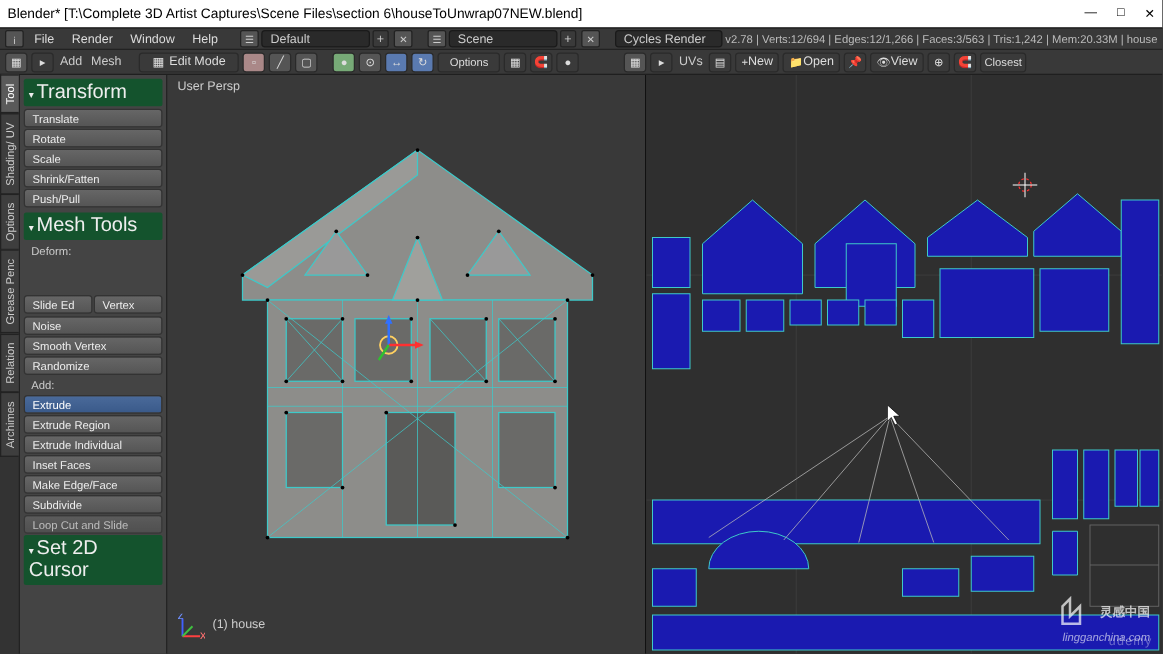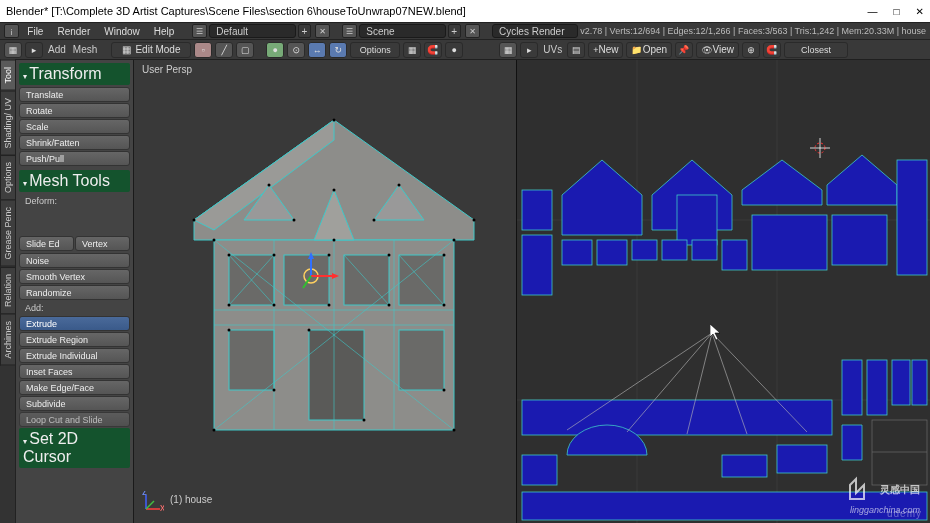--- a/index.html
+++ b/index.html
@@ -108,21 +108,21 @@
   <div class="btn ic">▦</div>
   <div class="btn ic dark">▸</div>
   <span class="lbl">UVs</span>
   <div class="btn ic dark">▤</div>
   <div class="btn dark">+ <span>New</span></div>
   <div class="btn dark">📁 <span>Open</span></div>
   <div class="btn ic dark">📌</div>
   <div class="btn dark">👁 <span>View</span></div>
   <div class="btn ic dark">⊕</div>
   <div class="btn ic dark">🧲</div>
-  <div class="btn dark" style="width:64px">Closest</div>
+  <div class="btn dark" style="width:37px">Closest</div>
 </div>
 
 <div class="main">
 
   <div class="sidetabs">
     <div class="tab active">Tool</div>
     <div class="tab">Shading/ UV</div>
     <div class="tab">Options</div>
     <div class="tab">Grease Penc</div>
     <div class="tab">Relation</div>

